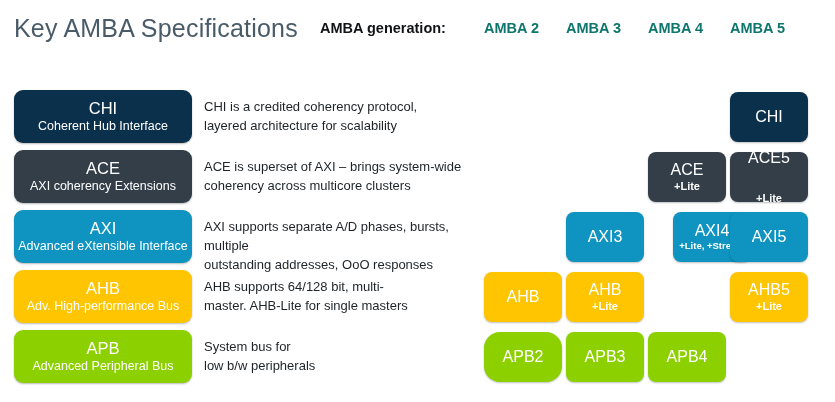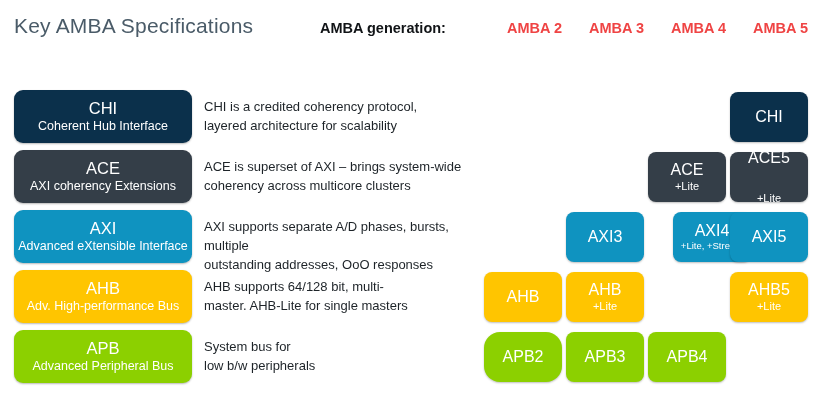--- a/index.html
+++ b/index.html
@@ -7,44 +7,44 @@
     width:835px;height:402px;
     background:#ffffff;
     font-family:"Liberation Sans", sans-serif;
     position:relative;
     overflow:hidden;
     -webkit-font-smoothing:antialiased;
   }
   #page-title{
     position:absolute;
     left:14px; top:14px;
-    font-size:21px;
+    font-size:25px;
     font-weight:400;
     color:#4a5b68;
     letter-spacing:0.2px;
     white-space:nowrap;
   }
   
   .gen-label{
     position:absolute;
     top:20px;
     font-size:14.5px;
     font-weight:bold;
     color:#111417;
     white-space:nowrap;
   }
   #gen-title{ left:320px; }
   .gen-col-head{
     position:absolute;
     top:20px;
     width:78px;
-    text-align:right;
+    text-align:left;
     font-size:14.5px;
     font-weight:bold;
-    color:#ef4444;
+    color:#0f766e;
     white-space:nowrap;
   }
   
   .proto-box{
     position:absolute;
     left:14px;
     width:178px;
     height:53px;
     border-radius:9px;
     color:#ffffff;
@@ -87,21 +87,21 @@
     justify-content:center;
     box-shadow:0 1px 2px rgba(0,0,0,0.25);
   }
   .cell-name{
     font-size:16px;
     font-weight:400;
     line-height:1.12;
   }
   .cell-sub{
     font-size:11px;
-    font-weight:400;
+    font-weight:700;
     line-height:1.15;
     margin-top:1px;
   }
   .cell-sub.tiny{ font-size:9.5px; }
 </style>
 </head>
 <body>
 
 <div id="page-title">Key AMBA Specifications</div>
 

